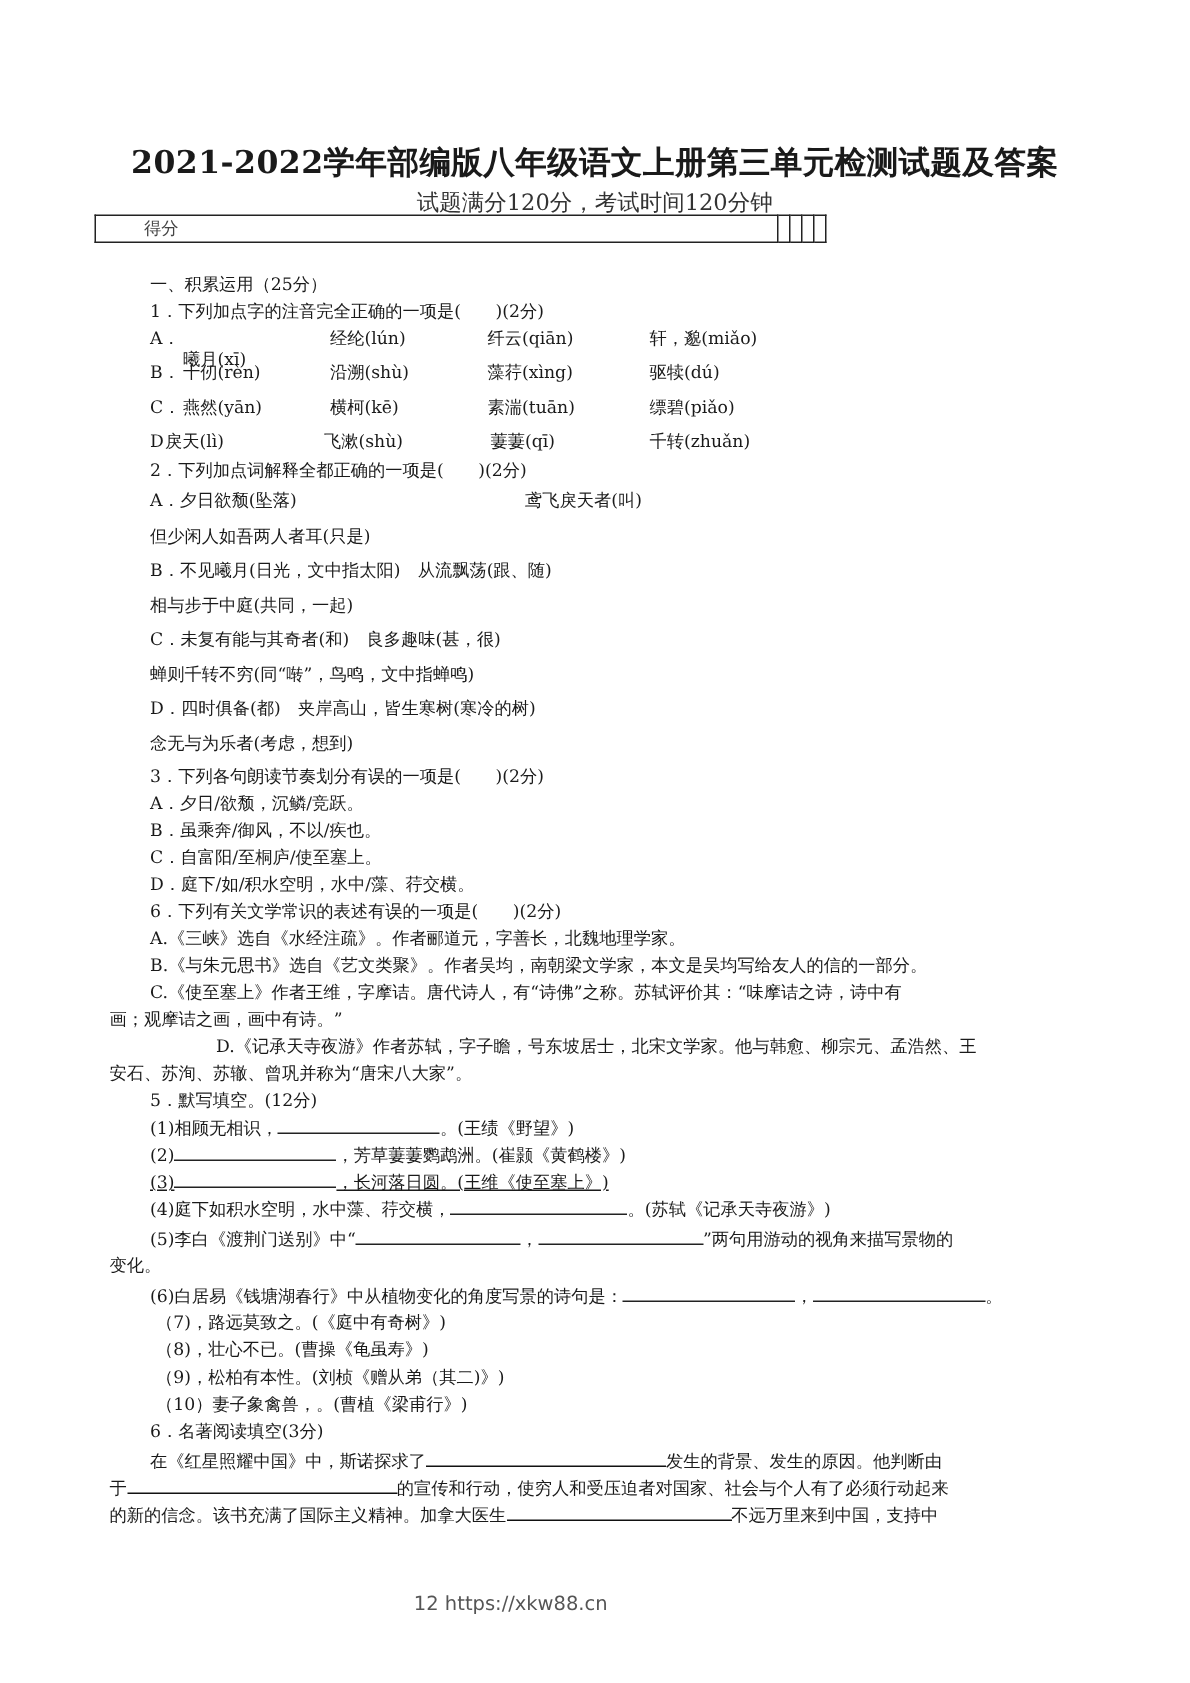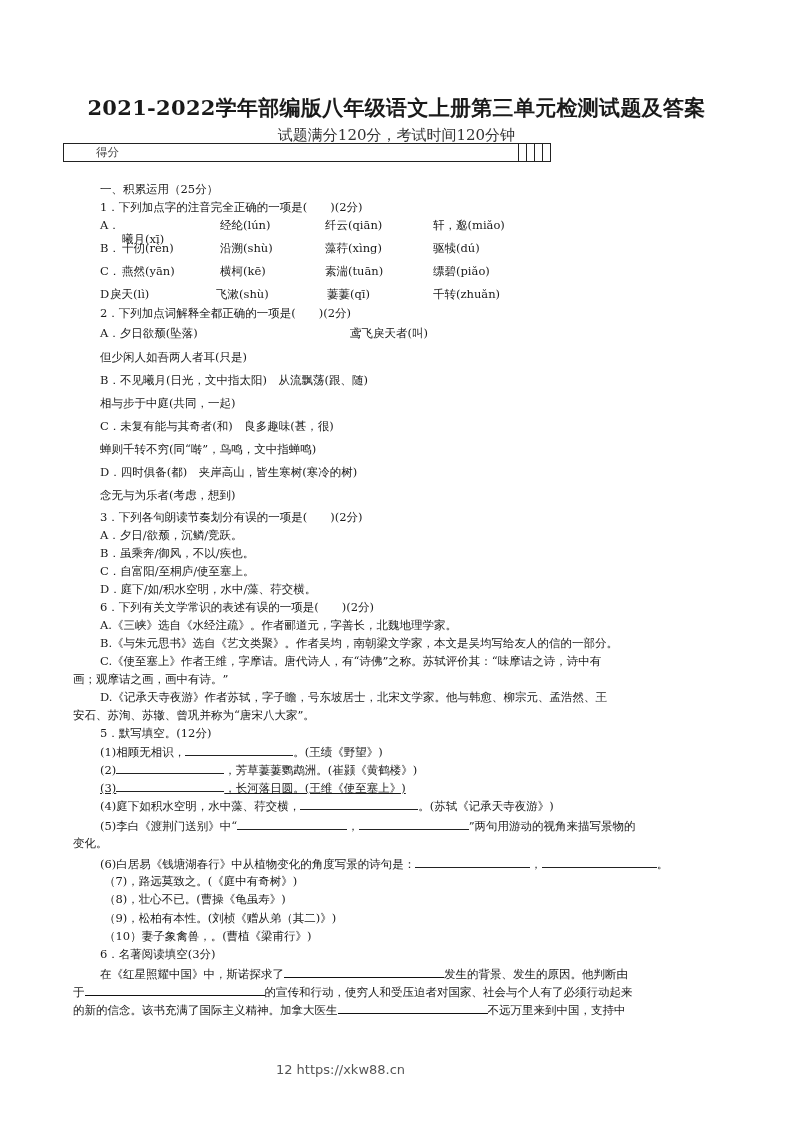--- a/index.html
+++ b/index.html
@@ -87,21 +87,21 @@
 <div class="line" style="top:528px;">A．夕日/欲颓，沉鳞/竞跃。</div>
 <div class="line" style="top:546px;">B．虽乘奔/御风，不以/疾也。</div>
 <div class="line" style="top:564px;">C．自富阳/至桐庐/使至塞上。</div>
 <div class="line" style="top:582px;">D．庭下/如/积水空明，水中/藻、荇交横。</div>
 
 <div class="line" style="top:600px;">6．下列有关文学常识的表述有误的一项是(　　)(2分)</div>
 <div class="line" style="top:618px;">A.《三峡》选自《水经注疏》。作者郦道元，字善长，北魏地理学家。</div>
 <div class="line" style="top:636px;">B.《与朱元思书》选自《艺文类聚》。作者吴均，南朝梁文学家，本文是吴均写给友人的信的一部分。</div>
 <div class="line" style="top:654px;">C.《使至塞上》作者王维，字摩诘。唐代诗人，有“诗佛”之称。苏轼评价其：“味摩诘之诗，诗中有</div>
 <div class="line cont" style="top:672px;">画；观摩诘之画，画中有诗。”</div>
-<div class="line" style="top:690px;">D.《记承天寺夜游》作者苏轼，字子瞻，号东坡居士，北宋文学家。他与韩愈、柳宗元、孟浩然、王</div>
+<div class="line" style="top:690px;margin-left:44px;">D.《记承天寺夜游》作者苏轼，字子瞻，号东坡居士，北宋文学家。他与韩愈、柳宗元、孟浩然、王</div>
 <div class="line cont" style="top:708px;">安石、苏洵、苏辙、曾巩并称为“唐宋八大家”。</div>
 
 <div class="line" style="top:726px;">5．默写填空。(12分)</div>
 
 <div class="line" style="top:744px;">
   <span>(1)相顾无相识，</span><span class="blank" style="width:108px"></span><span>。(王绩《野望》)</span>
 </div>
 <div class="line" style="top:762px;">
   <span>(2)</span><span class="blank" style="width:108px"></span><span>，芳草萋萋鹦鹉洲。(崔颢《黄鹤楼》)</span>
 </div>

